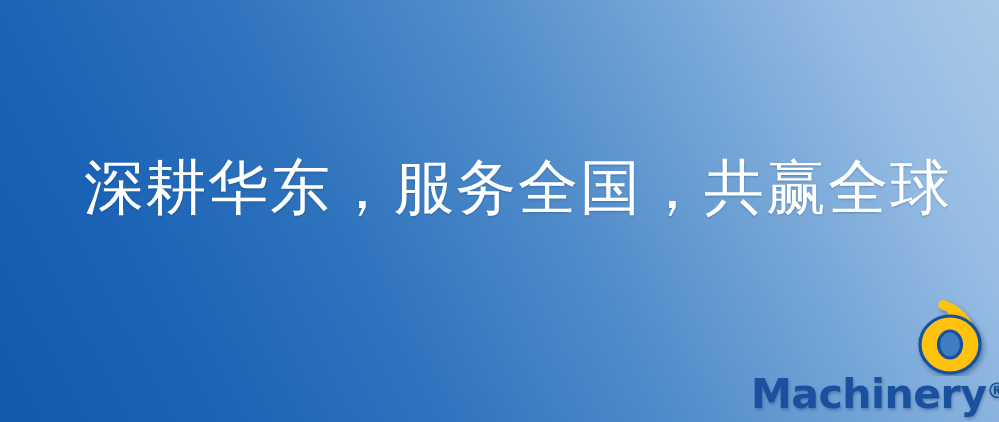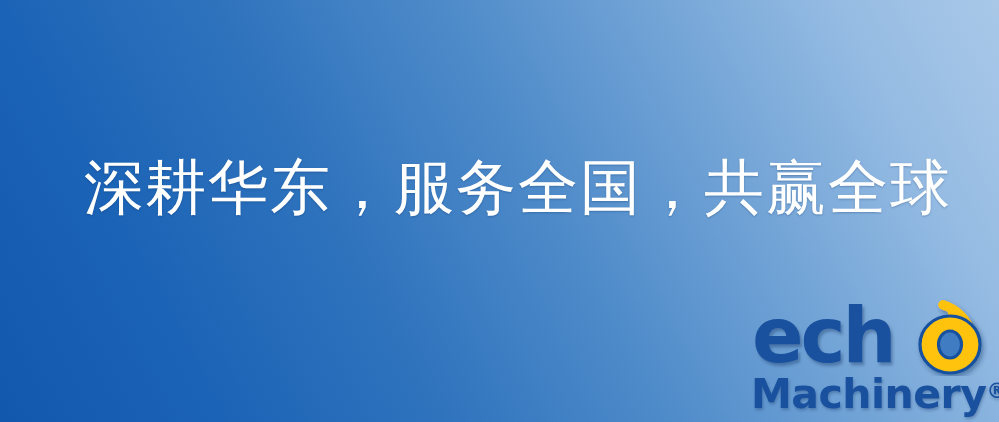--- a/index.html
+++ b/index.html
@@ -112,21 +112,20 @@
 
 <div id="banner">
 
   <div id="headline">深耕华东，服务全国，共赢全球</div>
 
 
   <div id="logo">
 
     <div id="logo-wordmark">
 
-      <span id="logo-echo-text">ech</span>
 
       <span id="logo-o-wrap">
         <svg width="92" height="80" viewBox="0 0 92 80" aria-hidden="true">
           <defs>
             <filter id="logoShadow" x="-35%" y="-35%" width="190%" height="190%">
               <feDropShadow dx="2" dy="3" stdDeviation="2.4" flood-color="#0c2855" flood-opacity="0.40"></feDropShadow>
             </filter>
           </defs>
 
           <g filter="url(#logoShadow)">

